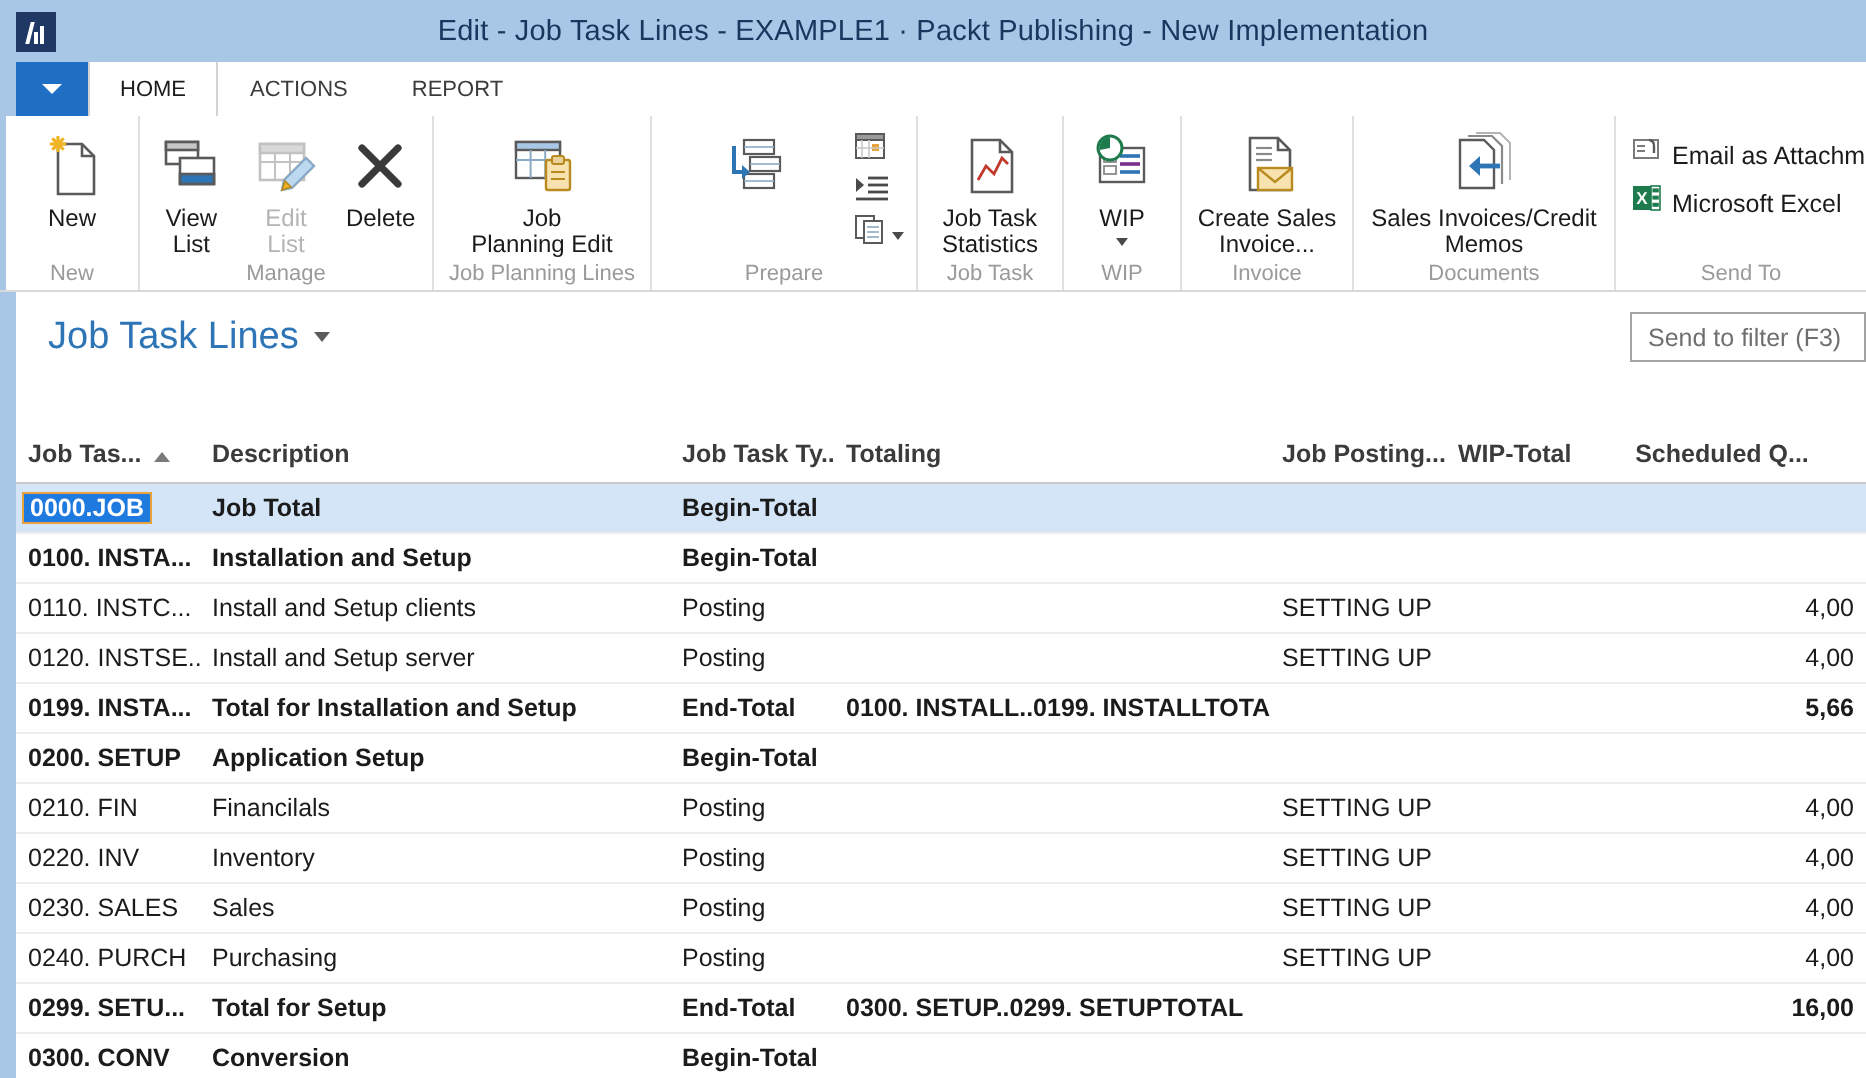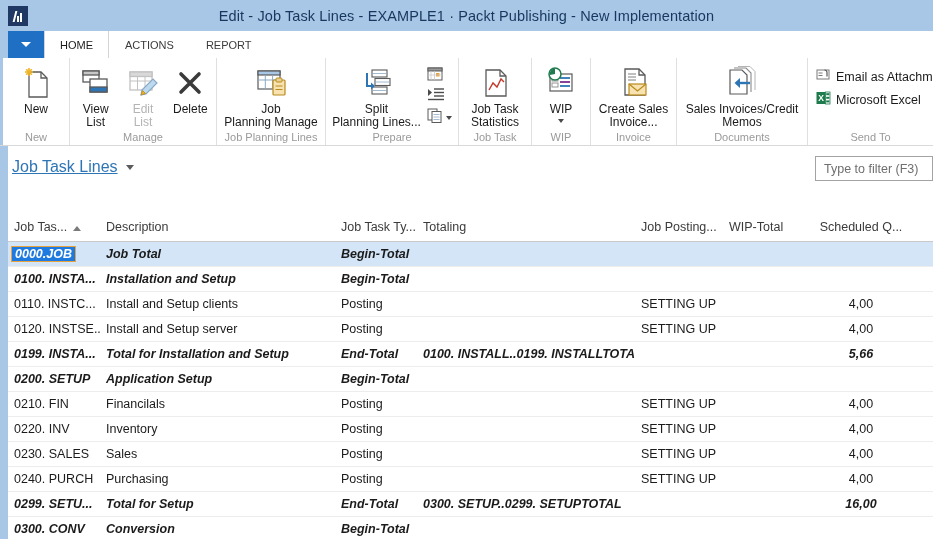--- a/index.html
+++ b/index.html
@@ -100,55 +100,55 @@
     border-top:4px solid #4a4a4a; margin-top:2px;
   }
 
   
   .pagehdr {
     position:absolute; left:0; top:146px; width:933px; height:69px; background:#ffffff;
     display:flex; align-items:flex-start;
   }
   .pagehdr .edge { width:8px; height:69px; background:#a8c6e5; }
   .pagetitle {
-    margin-left:4px; margin-top:12px;
-    font-size:16px; color:#2e75b6; font-weight:400;text-decoration:underline;
+    margin-left:16px; margin-top:12px;
+    font-size:19px; color:#2e75b6; font-weight:400;
   }
   .pagetitle-caret {
     display:inline-block; margin-left:8px; vertical-align:middle;
     width:0;height:0;border-left:4px solid transparent;border-right:4px solid transparent;
     border-top:5px solid #5b5b5b;
   }
   .filterbox {
     position:absolute; right:0; top:156px; width:118px; height:25px;
     border:1px solid #a3a3a3; background:#ffffff;
     display:flex; align-items:center; padding-left:8px;
     font-size:12.5px; color:#6f6f6f;
   }
 
   
   .gridwrap { position:absolute; left:0; top:215px; width:933px; height:324px; display:flex; }
   .gridwrap .edge { width:8px; background:#a8c6e5; }
   .grid { flex:1; background:#ffffff; position:relative; overflow:hidden; }
   table.g { width:100%; border-collapse:collapse; table-layout:fixed; }
   table.g th {
-    font-weight:400; font-size:12.5px; color:#3b3b3b;
+    font-weight:700; font-size:12.5px; color:#3b3b3b;
     text-align:left; padding:5px 6px 7px; vertical-align:bottom;
     border-bottom:1px solid #c9c9c9; background:#ffffff;
     white-space:nowrap; overflow:hidden;
   }
   table.g th.num { text-align:center; }
   table.g td {
     font-size:12.5px; color:#1b1b1b; padding:5px 6px;
     border-bottom:1px solid #ededed; height:23px;
     white-space:nowrap; overflow:hidden;
   }
-  table.g td.num { text-align:center; }
+  table.g td.num { text-align:right; }
   tr.sel td { background:#d3e5f7; }
-  tr.bold td { font-weight:bold;font-style:italic; }
+  tr.bold td { font-weight:bold; }
   td.indent2 { padding-left:22px; }
   .selcell {
     display:inline-block; background:#1f7ae0; color:#ffffff;
     outline:1px solid #e8a33d; padding:0 3px; margin:-1px -2px;
     font-weight:bold;
   }
   .sortcaret {
     display:inline-block; margin-left:6px;
     width:0;height:0;border-left:4px solid transparent;border-right:4px solid transparent;
     border-bottom:5px solid #7a7a7a;
@@ -257,42 +257,41 @@
               <rect x="5" y="5" width="22" height="4" fill="#a8c6e5" stroke="#5a5a5a" stroke-width="1.2"></rect>
               <line x1="5" y1="14" x2="27" y2="14" stroke="#8aa9c4" stroke-width="1"></line>
               <line x1="12.3" y1="9" x2="12.3" y2="23" stroke="#8aa9c4" stroke-width="1"></line>
               <line x1="19.6" y1="9" x2="19.6" y2="23" stroke="#8aa9c4" stroke-width="1"></line>
               <rect x="20" y="14" width="12" height="15" rx="1" fill="#f7e2b0" stroke="#b98a1e" stroke-width="1.2"></rect>
               <rect x="23" y="12" width="6" height="4" rx="1" fill="#e8d29a" stroke="#b98a1e" stroke-width="1"></rect>
               <line x1="22.5" y1="20" x2="29.5" y2="20" stroke="#b98a1e" stroke-width="1"></line>
               <line x1="22.5" y1="23.5" x2="29.5" y2="23.5" stroke="#b98a1e" stroke-width="1"></line>
             </svg>
           </div>
-          <div class="lbl"><span>Job</span><br><span>Planning Manage</span></div>
+          <div class="lbl"><span>Job</span><br><span>Planning Edit</span></div>
         </div>
       </div>
       <div class="gname">Job Planning Lines</div>
     </div>
 
     <div class="rgroup" style="width:133px;">
       <div class="items">
         <div class="bigbtn xwide">
           <div class="ico">
             <svg width="36" height="32" viewBox="0 0 36 32">
               <rect x="13" y="4" width="15" height="7" fill="#fff" stroke="#5a5a5a" stroke-width="1.1"></rect>
               <line x1="13" y1="7.5" x2="28" y2="7.5" stroke="#8aa9c4" stroke-width="0.8"></line>
               <rect x="16" y="12.5" width="15" height="7" fill="#fff" stroke="#5a5a5a" stroke-width="1.1"></rect>
               <line x1="16" y1="16" x2="31" y2="16" stroke="#8aa9c4" stroke-width="0.8"></line>
               <rect x="13" y="21" width="15" height="7" fill="#fff" stroke="#5a5a5a" stroke-width="1.1"></rect>
               <line x1="13" y1="24.5" x2="28" y2="24.5" stroke="#8aa9c4" stroke-width="0.8"></line>
               <path d="M8 7 L8 20 L14 20" fill="none" stroke="#2e75b6" stroke-width="2"></path>
               <path d="M12 16.5 L16 20 L12 23.5 Z" fill="#2e75b6"></path>
             </svg>
           </div>
-          <div class="lbl"><span>Split</span><br><span>Planning Lines...</span></div>
         </div>
         <div class="smallcol">
           <div class="smallbtn">
             <span>
               <svg width="16" height="15" viewBox="0 0 16 15">
                 <rect x="1" y="2" width="14" height="12" fill="#fff" stroke="#5a5a5a" stroke-width="1"></rect>
                 <rect x="1" y="2" width="14" height="3" fill="#9a9a9a" stroke="#5a5a5a" stroke-width="1"></rect>
                 <rect x="9" y="7" width="3.5" height="3.5" fill="#e8a33d"></rect>
                 <line x1="4" y1="5" x2="4" y2="14" stroke="#c8c8c8" stroke-width="0.8"></line>
                 <line x1="7.5" y1="5" x2="7.5" y2="14" stroke="#c8c8c8" stroke-width="0.8"></line>
@@ -445,21 +444,21 @@
     </div>
   </div>
 
   <div class="pagehdr">
     <div class="edge"></div>
     <div class="pagetitle">
       <span>Job Task Lines</span><span class="pagetitle-caret"></span>
     </div>
   </div>
   <div class="filterbox">
-    <span>Type to filter (F3)</span>
+    <span>Send to filter (F3)</span>
   </div>
 
   <div class="gridwrap">
     <div class="edge"></div>
     <div class="grid">
       <table class="g">
         <colgroup>
           <col style="width:92px">
             <col style="width:235px">
             <col style="width:82px">

